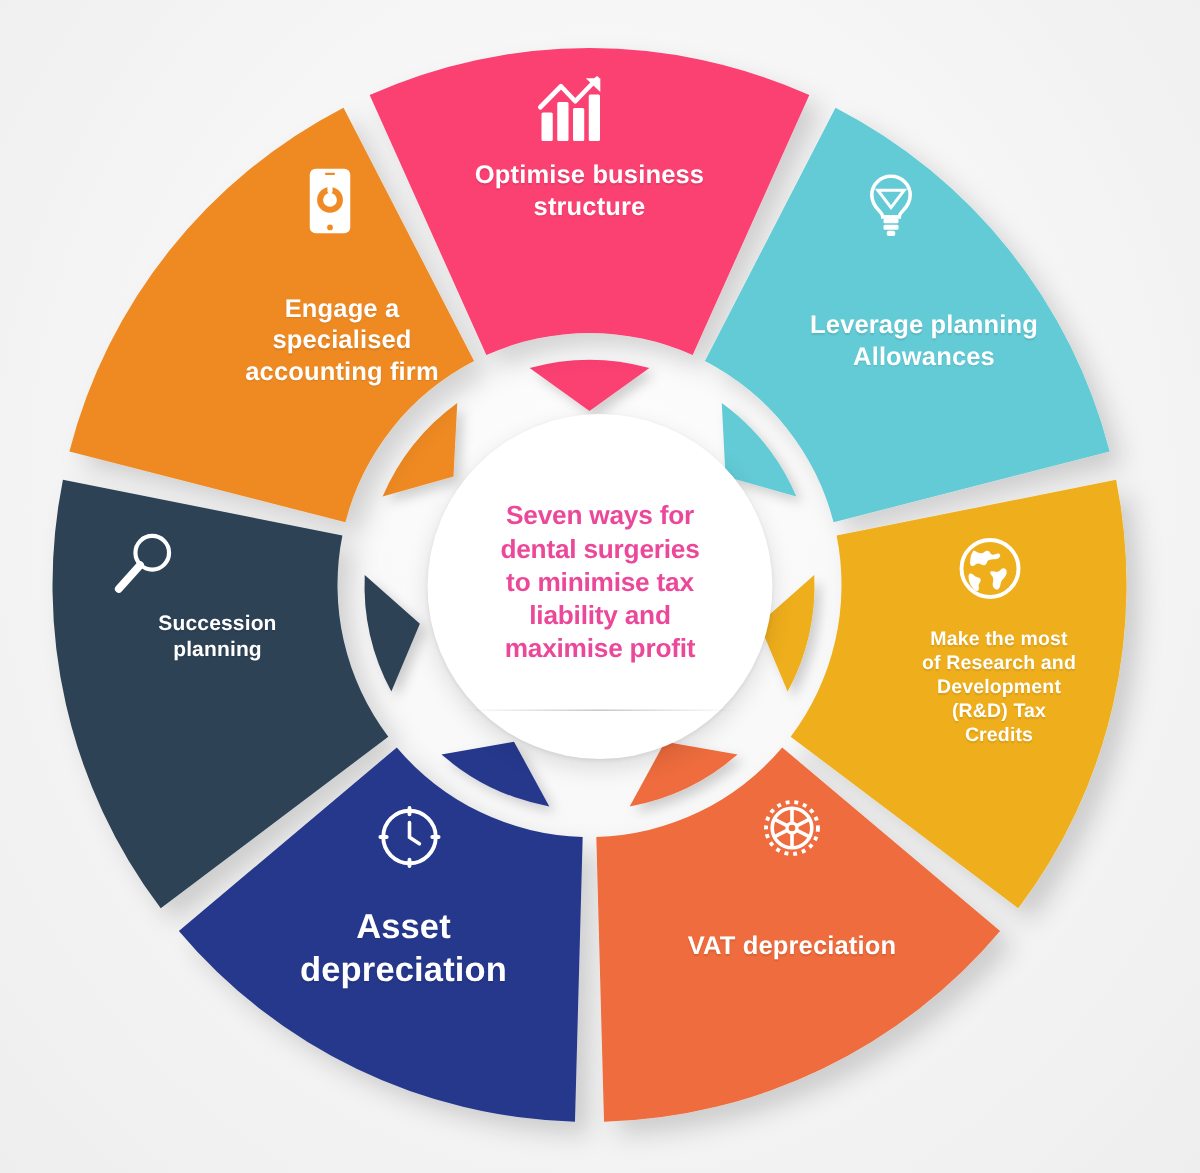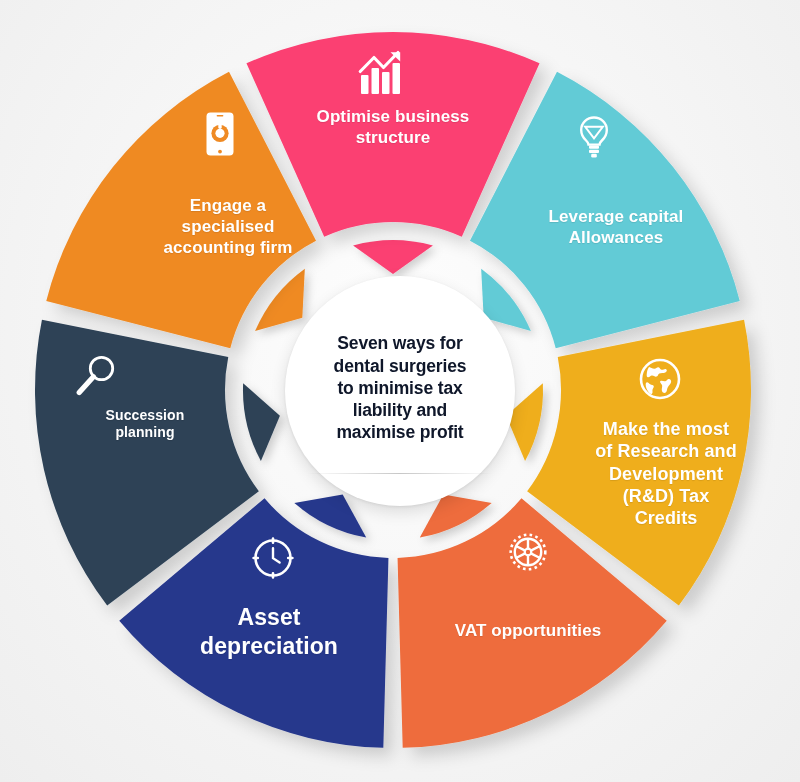--- a/index.html
+++ b/index.html
@@ -49,21 +49,21 @@
     border-radius: 50%;
     box-shadow: 0 6px 16px rgba(0,0,0,0.12), 0 1px 3px rgba(0,0,0,0.08);
     display: flex;
     flex-direction: column;
     align-items: center;
     justify-content: center;
   }
   .center-text {
     font-size: 17.5px;
     font-weight: bold;
-    color: #0f172a;
+    color: #ec4899;
     text-align: center;
     line-height: 1.27;
     white-space: pre-line;
     letter-spacing: -0.15px;
     margin-top: -6px;
   }
   .center-rule {
     position: absolute;
     left: 22px; right: 22px;
     bottom: 32px;
@@ -129,42 +129,42 @@
           <g fill="none" stroke="#fff" stroke-width="2.4">
       <path d="M24 4.5c-7.1 0-12.8 5.6-12.8 12.4 0 4.5 2.3 8.1 4.9 10.6 1.5 1.4 2.3 2.7 2.4 4.1h11c.1-1.4.9-2.7 2.4-4.1 2.6-2.5 4.9-6.1 4.9-10.6C36.8 10.1 31.1 4.5 24 4.5z"></path>
       <path d="M15.2 13.8h17.6L24 25.4z" stroke-width="2"></path>
       </g>
       <g fill="#fff">
       <rect x="19" y="32.5" width="10" height="3.3" rx="1"></rect>
       <rect x="19" y="36.8" width="10" height="3.3" rx="1"></rect>
       <rect x="21.2" y="40.8" width="5.6" height="3.6" rx="1.2"></rect>
       </g>
         </svg></div>
-      <div class="seg-label" style="left: 523px; top: 206px; width: 186px; font-size: 17px;">Leverage capital
+      <div class="seg-label" style="left: 523px; top: 206px; width: 186px; font-size: 17px;">Leverage planning
 Allowances</div>
       <div class="seg-icon" style="left: 636px; top: 355px;"><svg viewBox="0 0 48 48" width="48" height="48">
       <circle cx="24" cy="24" r="19" fill="none" stroke="#fff" stroke-width="2.6"></circle>
       <path fill="#fff" d="M13 12c2 .5 3.5 2 5.5 1.8 1.8-.2 2.2-1.8 4-1.6 1.6.2 1.4 2.2 3 2.6 1.8.4 3-1.4 4.6-.6 1.4.7.6 2.6-.8 3.2-2 .9-4.2.2-6 1-1.6.7-1 2.6-2.6 3.2-1.8.7-3-1.2-4.8-1-1.7.2-2.4 2-4 1.7-1-.2-1.3-1.5-1.2-2.6.2-2.6.5-5.2 2.3-7.7z"></path>
       <path fill="#fff" d="M24.5 26c1.6-.6 3.2.6 4.8.2 1.5-.4 2-2.2 3.5-2.3 1.6-.1 2.6 1.6 2.3 3.2-.4 2.2-2.4 3.4-3.4 5.3-.9 1.7-.5 4-2 5.2-1.4 1.1-3.3-.2-3.8-1.9-.5-1.8.6-3.6.2-5.4-.3-1.4-2-2.2-2-3.6 0-.3.1-.6.4-.7z"></path>
       <path fill="#fff" d="M10.6 27.4c1.4-.4 2.4 1.2 3.6 1.9 1.2.7 3 .4 3.5 1.8.5 1.3-.9 2.4-1.2 3.7-.3 1.4.6 3.3-.6 4-1.3.8-2.6-.9-3.6-2.1-1.6-2-2.6-4.5-2.6-7.2 0-.8.2-1.9.9-2.1z"></path>
       </svg></div>
-      <div class="seg-label" style="left: 578px; top: 418px; width: 176px; font-size: 18px;">Make the most
+      <div class="seg-label" style="left: 578px; top: 418px; width: 176px; font-size: 13px;">Make the most
 of Research and
 Development
 (R&amp;D) Tax
 Credits</div>
       <div class="seg-icon" style="left: 504px; top: 528px;"><svg viewBox="0 0 48 48" width="48" height="48">
           <g fill="none" stroke="#fff">
       <circle cx="24" cy="24" r="17.3" stroke-width="2.6" stroke-dasharray="2.6 3.3"></circle>
       <circle cx="24" cy="24" r="13.2" stroke-width="2.4"></circle>
       <circle cx="24" cy="24" r="3.3" stroke-width="2.2"></circle>
       <path d="M24 11.2v9.4M24 27.4v9.4M12.5 18.2l8.2 4.2M27.3 25.6l8.2 4.2M35.5 18.2l-8.2 4.2M20.7 25.6l-8.2 4.2" stroke-width="2.4" stroke-linecap="round"></path>
       </g>
         </svg></div>
-      <div class="seg-label" style="left: 428px; top: 620px; width: 200px; font-size: 17px;">VAT opportunities</div>
+      <div class="seg-label" style="left: 428px; top: 620px; width: 200px; font-size: 17px;">VAT depreciation</div>
       <div class="seg-icon" style="left: 249px; top: 534px;"><svg viewBox="0 0 48 48" width="48" height="48">
           <g fill="none" stroke="#fff" stroke-width="2.6">
       <circle cx="24" cy="24" r="17.5"></circle>
       <path d="M24 14.3v9.9l6.6 4.3" stroke-linecap="round" stroke-width="2.4"></path>
       <path d="M24 4.6v4.2M24 39.2v4.2M4.6 24h4.2M39.2 24h4.2" stroke-linecap="round"></path>
       </g>
         </svg></div>
       <div class="seg-label" style="left: 176px; top: 603px; width: 186px; font-size: 23px;">Asset
 depreciation</div>
       <div class="seg-icon" style="left: 73px; top: 352px;"><svg viewBox="0 0 48 48" width="48" height="48">

